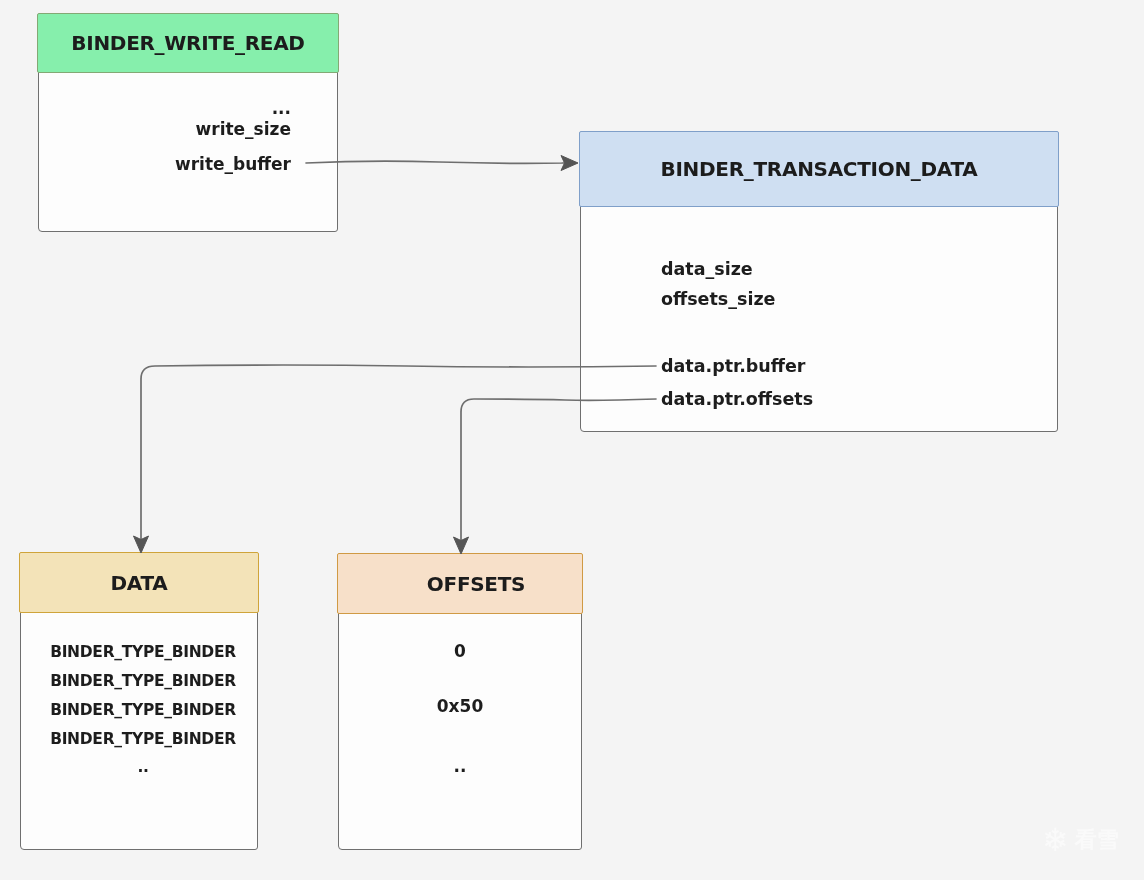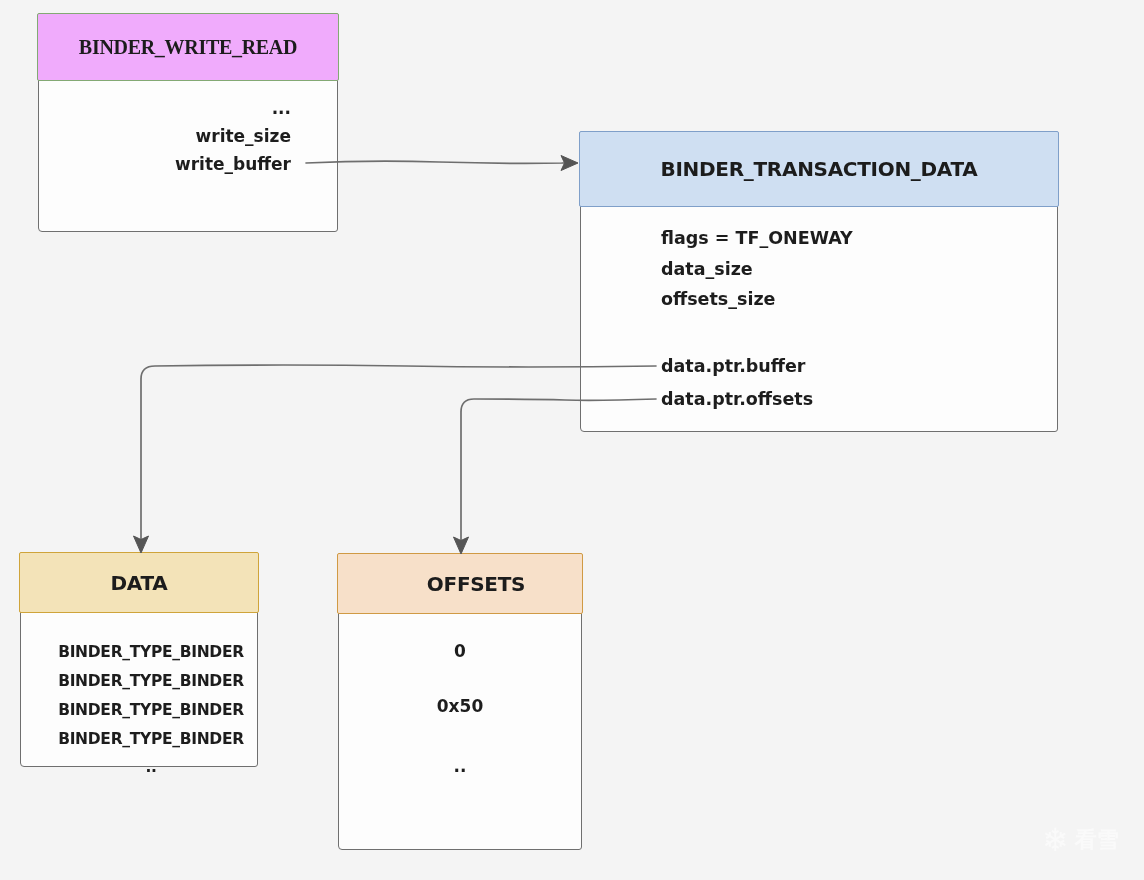--- a/index.html
+++ b/index.html
@@ -37,30 +37,30 @@
   }
   .line{
     position:absolute;
     height:28px;
     line-height:28px;
     color:#1d1d1d;
     white-space:nowrap;
   }
   
   .box-bwr{left:38px;top:14px;width:300px;height:218px;}
-  .box-bwr .struct-header{height:68px;background:#f0abfc;border:1.6px solid #83a974;font-family:Liberation Serif, serif;}
+  .box-bwr .struct-header{height:60px;background:#86efac;border:1.6px solid #83a974;}
   .box-bwr .line{right:46px;text-align:right;font-size:17px;font-weight:600;}
   
   .box-btd{left:580px;top:132px;width:478px;height:300px;}
   .box-btd .struct-header{height:76px;background:#cfdff2;border:1.6px solid #7f9fc9;}
   .box-btd .line{left:80px;text-align:left;font-size:17.5px;font-weight:600;}
   
-  .box-data{left:20px;top:553px;width:238px;height:214px;}
+  .box-data{left:20px;top:553px;width:238px;height:297px;}
   .box-data .struct-header{height:61px;background:#f3e3b8;border:1.6px solid #cfa43a;}
-  .box-data .line{left:12px;width:100%;text-align:center;font-size:15.5px;font-weight:700;letter-spacing:-0.3px;}
+  .box-data .line{left:4px;width:100%;text-align:center;font-size:15.5px;font-weight:700;letter-spacing:-0.3px;}
   
   .box-off{left:338px;top:554px;width:244px;height:296px;}
   .box-off .struct-header{height:61px;background:#f7e0c9;border:1.6px solid #d09a44;padding-left:32px;}
   .box-off .line{left:0;width:100%;text-align:center;font-size:17px;font-weight:700;}
   
   svg.arrows{
     position:absolute;
     inset:0;
     width:1144px;
     height:880px;
@@ -96,29 +96,28 @@
 </head>
 <body>
 
 <div class="canvas">
 
   <div class="struct-box box-bwr">
     <div class="struct-header">
       <span>BINDER_WRITE_READ</span>
     </div>
     <div class="line" style="top:79px;">...</div>
-    <div class="line" style="top:107px;text-align:center;">write_size</div>
+    <div class="line" style="top:100px;text-align:center;">write_size</div>
     <div class="line" style="top:135px;">write_buffer</div>
   </div>
 
   <div class="struct-box box-btd">
     <div class="struct-header">
       <span>BINDER_TRANSACTION_DATA</span>
     </div>
-    <div class="line" style="top:91px;">flags = TF_ONEWAY</div>
     <div class="line" style="top:122px;">data_size</div>
     <div class="line" style="top:152px;">offsets_size</div>
     <div class="line" style="top:219px;">data.ptr.buffer</div>
     <div class="line" style="top:252px;">data.ptr.offsets</div>
   </div>
 
   <div class="struct-box box-data">
     <div class="struct-header">
       <span>DATA</span>
     </div>

